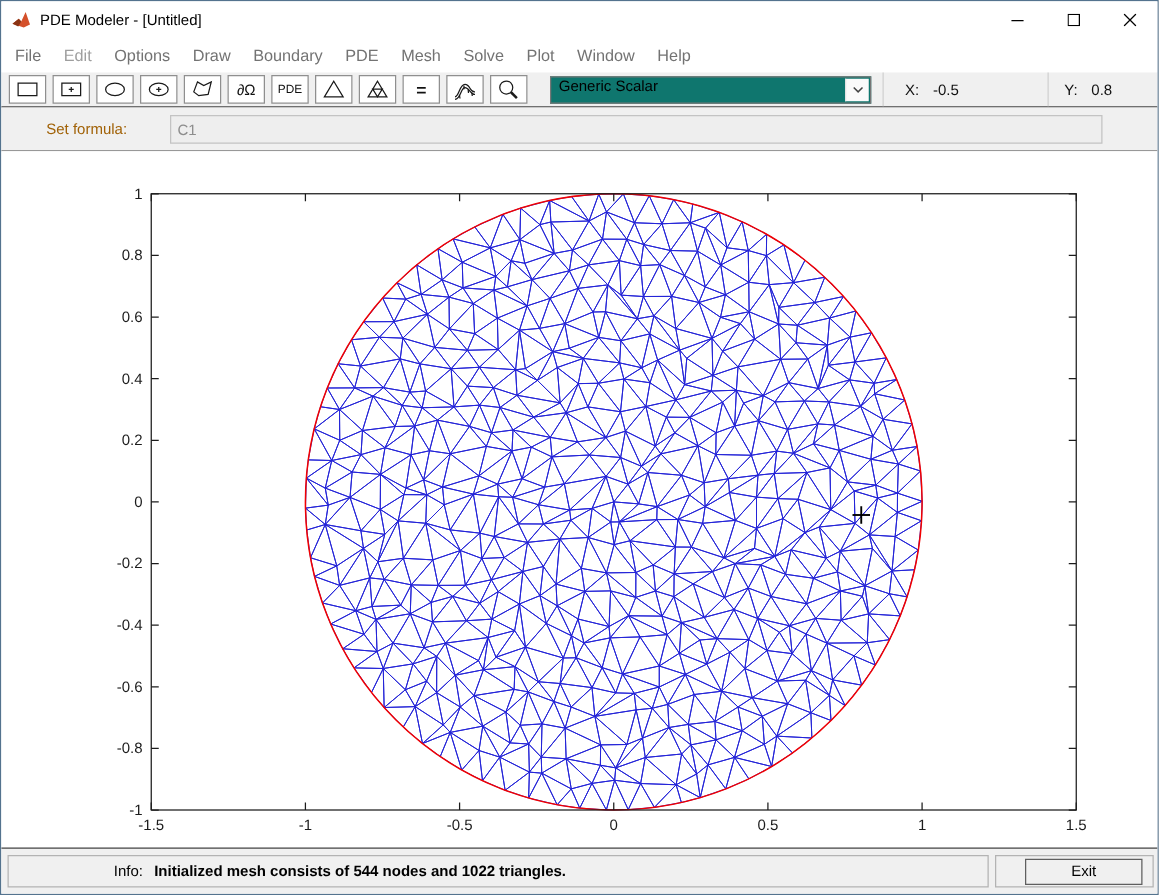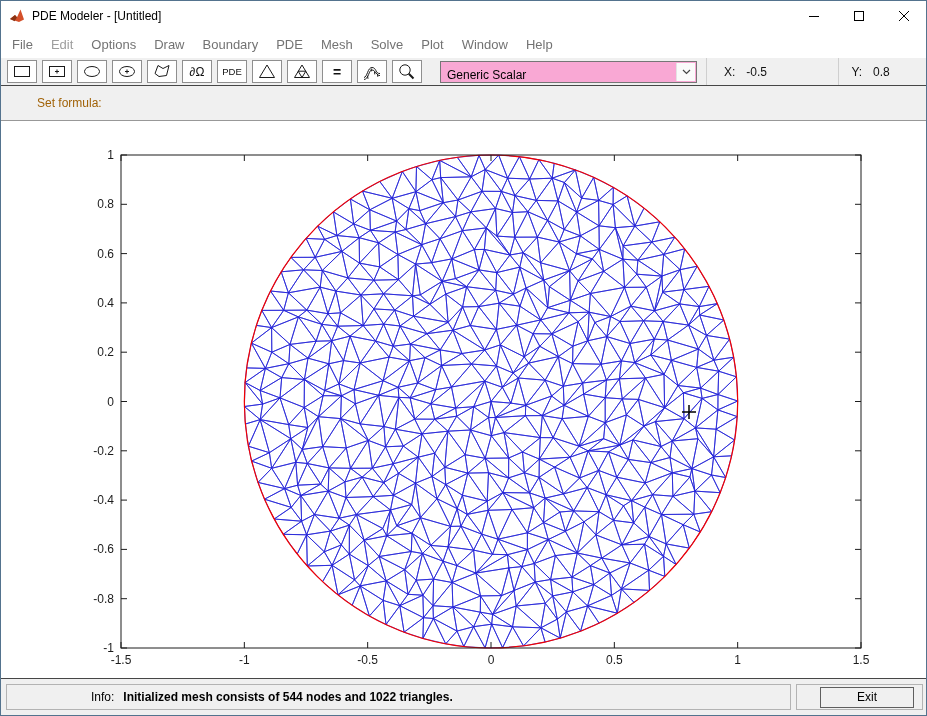--- a/index.html
+++ b/index.html
@@ -19,22 +19,22 @@
   .menu-item{padding:4px 9px;font-size:13px;color:#737373;}
   .menu-item.disabled{color:#9e9e9e;}
 
   
   .toolbar{position:absolute;left:0;top:57px;width:100%;height:28px;background:#f0f0f0;
            border-bottom:1px solid #464646;display:flex;align-items:center;}
   .toolbuttons{display:flex;gap:5px;padding-left:6px;align-items:center;}
   .tool-btn{width:30px;height:23px;background:#fff;border:1px solid #8f8f8f;display:flex;
             align-items:center;justify-content:center;font-size:12px;color:#111;}
   .tool-btn svg{display:block;}
-  .plot-select{margin-left:18px;width:257px;height:22px;border:1px solid #767676;background:#f9a8d4;
-               display:flex;align-items:flex-end;padding-left:6px;font-size:12px;position:relative;}
+  .plot-select{margin-left:18px;width:257px;height:22px;border:1px solid #767676;background:#0f766e;
+               display:flex;align-items:flex-start;padding-left:6px;font-size:12px;position:relative;}
   .dd-arrow{position:absolute;top:1px;right:1px;width:19px;height:18px;display:flex;align-items:center;
             justify-content:center;border-left:1px solid #e3e3e3;background:#fafafa;}
   .coords{margin-left:auto;width:220px;height:100%;display:flex;align-items:center;font-size:12px;
           color:#111;border-left:1px solid #cfcfcf;}
   .coord-seg{display:flex;align-items:center;height:100%;}
   .coord-seg.xseg{width:132px;padding-left:17px;}
   .coord-seg.yseg{width:88px;padding-left:12px;border-left:1px solid #cfcfcf;}
   .coord-value{margin-left:11px;}
 
   
@@ -185,20 +185,21 @@
       </div>
       <div class="coord-seg yseg">
         <span class="coord-label">Y:</span>
         <span class="coord-value">0.8</span>
       </div>
     </div>
   </div>
 
   <div class="formula-row">
     <span class="formula-label">Set formula:</span>
+    <input class="formula-input" value="C1" style="">
   </div>
 
   <div class="main">
     <svg id="plot-svg" width="925" height="557">
         <g fill="none" stroke="#2424d8" stroke-width="0.8" stroke-linejoin="bevel">
           <polygon points="490.0,280.5 509.9,282.1 501.4,266.3 "></polygon>
           <polygon points="490.0,280.5 501.4,266.3 483.8,260.1 "></polygon>
           <polygon points="490.0,280.5 483.8,260.1 472.7,285.7 "></polygon>
           <polygon points="490.0,280.5 472.7,285.7 487.6,296.6 "></polygon>
           <polygon points="490.0,280.5 487.6,296.6 494.5,296.5 "></polygon>

